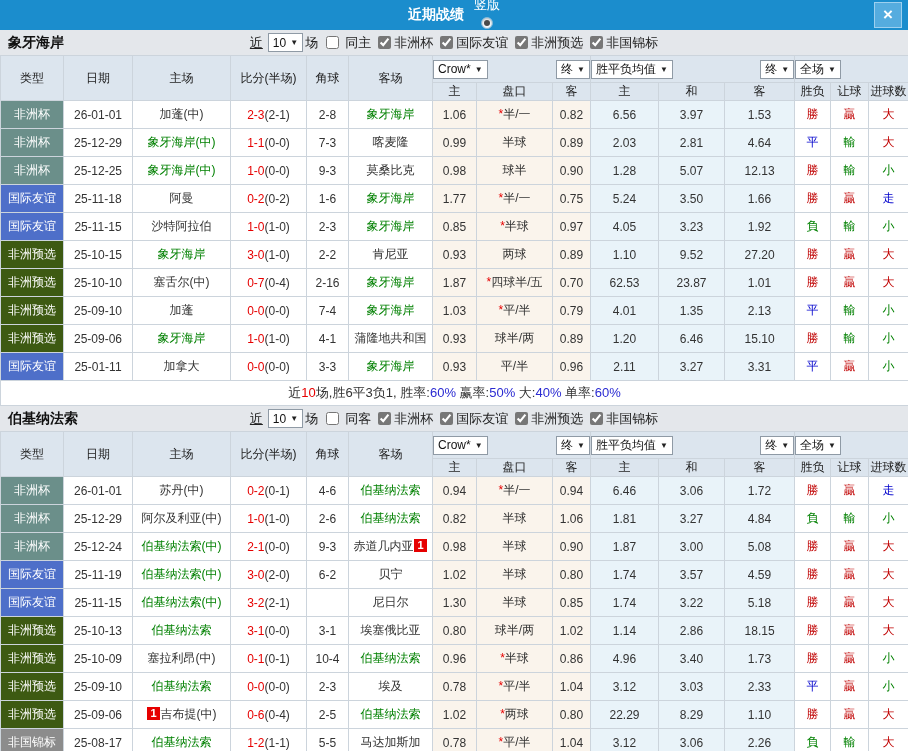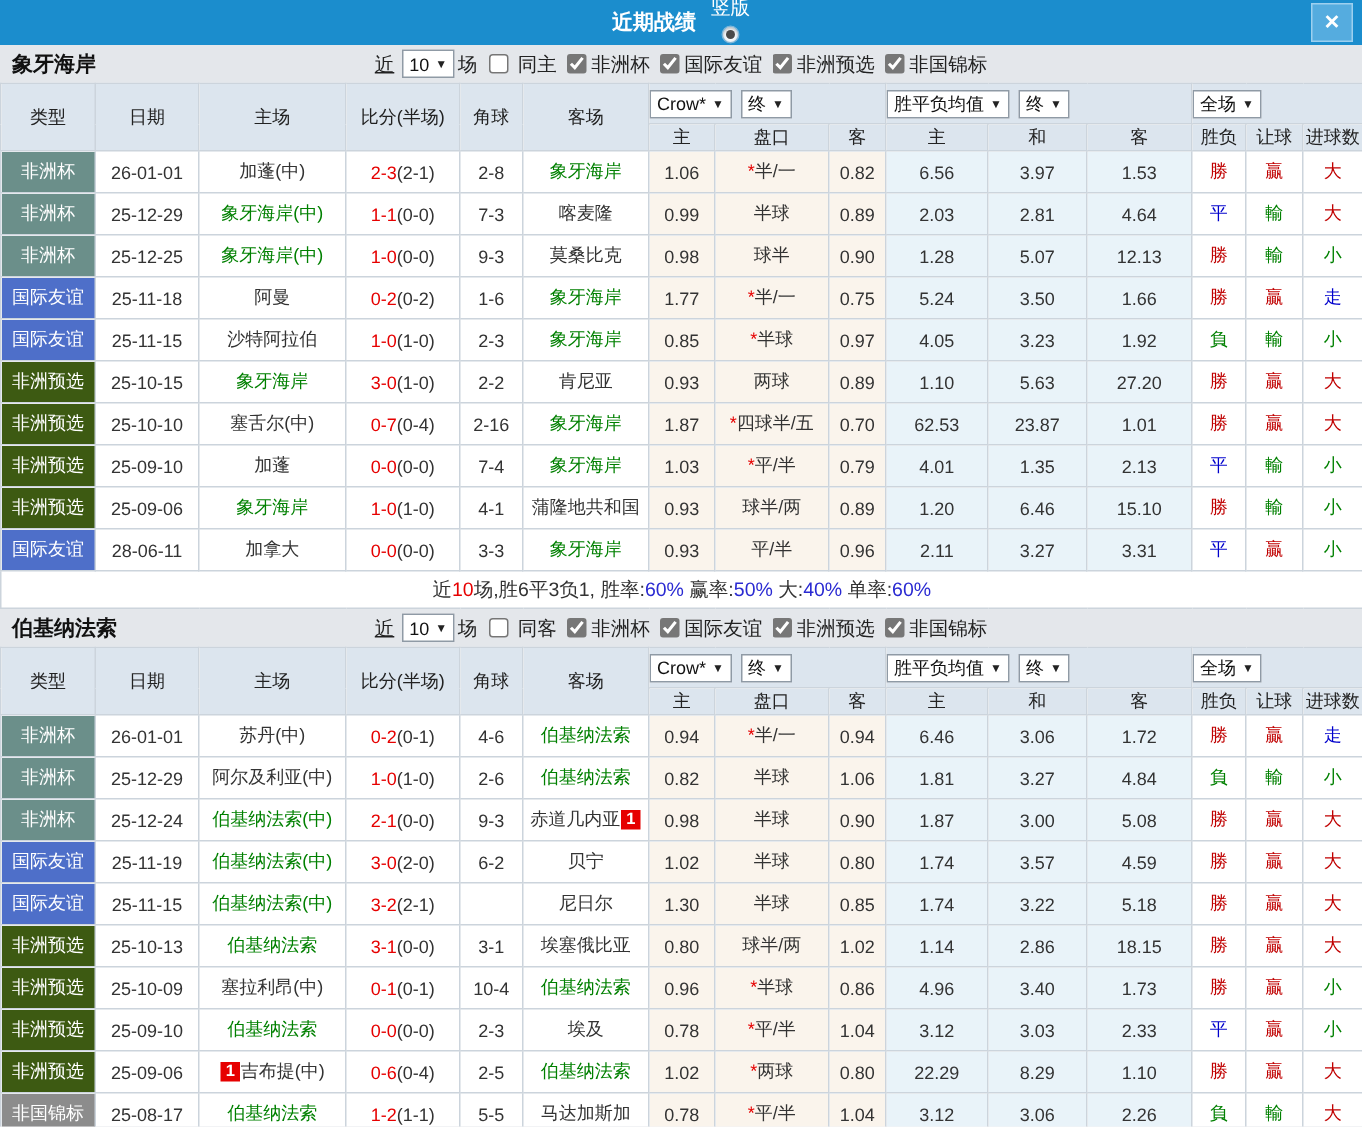--- a/index.html
+++ b/index.html
@@ -50,21 +50,21 @@
   .cb.first { margin-left:6px; margin-right:4px; }
   
   table { border-collapse:collapse; table-layout:fixed; width:908px; background:#fff; }
   th,td {
     border:1px solid #ccd4dc; text-align:center; padding:0;
     overflow:hidden; white-space:nowrap; font-size:12px;
   }
   thead th { background:#dce5ee; font-weight:normal; color:#222; }
   tr.h-group th { height:27px; }
   tr.h-sub th { height:17px; font-size:12px; }
-  .grp-flex { display:flex; justify-content:flex-start; align-items:center; gap:6px; }
+  .grp-flex { display:flex; justify-content:space-between; align-items:center; gap:6px; }
   tbody td { height:28px; }
   td.type { color:#fff; }
   td.c-crow { background:#faf4ec; }
   td.c-avg  { background:#e9f3f9; }
   .green { color:#008000; }
   .score-main { color:#e60000; }
   .half { color:#333; }
   .star { color:#e60000; }
   .card {
     display:inline-block; background:#e60000; color:#fff; font-size:11px;
@@ -269,21 +269,21 @@
         <td class="type" style="background: rgb(61, 90, 18);">非洲预选</td>
         <td>25-10-15</td>
         <td><span class="green">象牙海岸</span></td>
         <td><span class="score-main">3-0</span><span class="half">(1-0)</span></td>
         <td>2-2</td>
         <td><span>肯尼亚</span></td>
         <td class="c-crow">0.93</td>
         <td class="c-crow">两球</td>
         <td class="c-crow">0.89</td>
         <td class="c-avg">1.10</td>
-        <td class="c-avg">5.63</td>
+        <td class="c-avg">9.52</td>
         <td class="c-avg">27.20</td>
         <td style="color: rgb(192, 0, 0);">勝</td>
         <td style="color: rgb(192, 0, 0);">贏</td>
         <td style="color: rgb(192, 0, 0);">大</td>
       </tr>
       <tr>
         <td class="type" style="background: rgb(61, 90, 18);">非洲预选</td>
         <td>25-10-10</td>
         <td><span>塞舌尔(中)</span></td>
         <td><span class="score-main">0-7</span><span class="half">(0-4)</span></td>
@@ -328,21 +328,21 @@
         <td class="c-crow">0.89</td>
         <td class="c-avg">1.20</td>
         <td class="c-avg">6.46</td>
         <td class="c-avg">15.10</td>
         <td style="color: rgb(192, 0, 0);">勝</td>
         <td style="color: rgb(0, 128, 0);">輸</td>
         <td style="color: rgb(0, 128, 0);">小</td>
       </tr>
       <tr>
         <td class="type" style="background: rgb(78, 111, 201);">国际友谊</td>
-        <td>28-06-11</td>
+        <td>25-01-11</td>
         <td><span>加拿大</span></td>
         <td><span class="score-main">0-0</span><span class="half">(0-0)</span></td>
         <td>3-3</td>
         <td><span class="green">象牙海岸</span></td>
         <td class="c-crow">0.93</td>
         <td class="c-crow">平/半</td>
         <td class="c-crow">0.96</td>
         <td class="c-avg">2.11</td>
         <td class="c-avg">3.27</td>
         <td class="c-avg">3.31</td>

